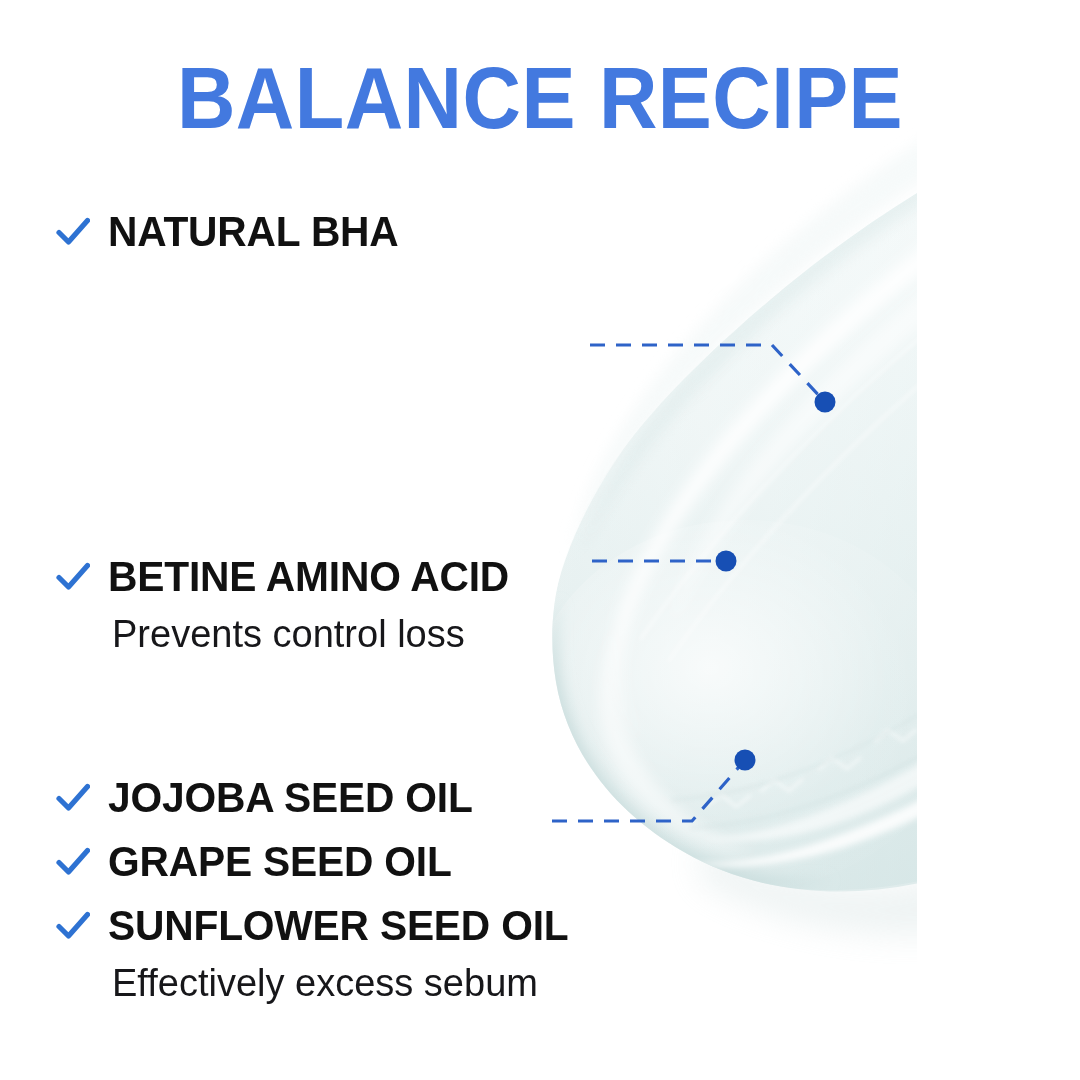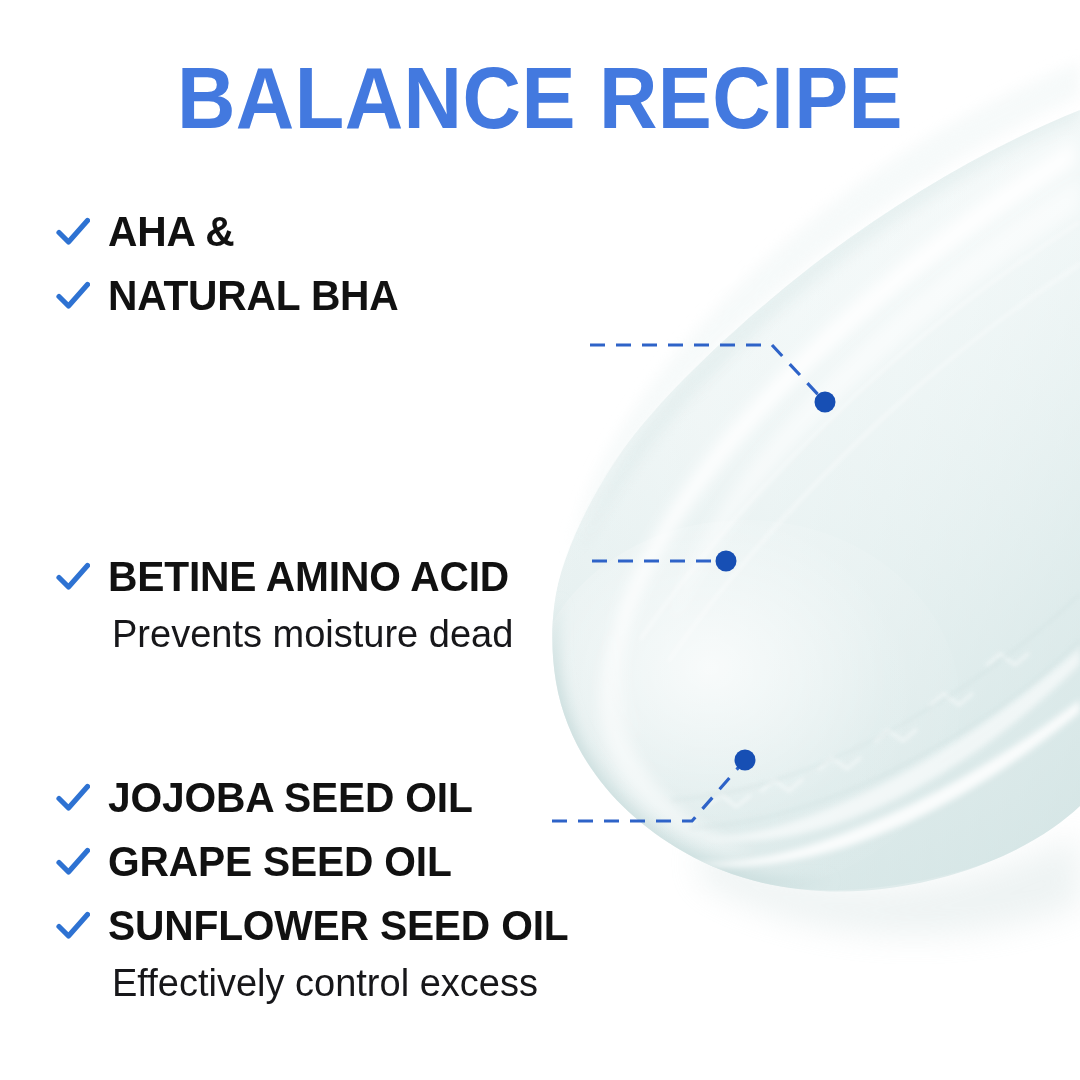--- a/index.html
+++ b/index.html
@@ -3,21 +3,21 @@
 <meta charset="utf-8">
 <title>Balance Recipe Infographic</title>
 <style>
   html, body {
     margin: 0;
     padding: 0;
     background: #ffffff;
   }
   #stage {
     position: relative;
-    width: 1080px;
+    width: 917px;
     height: 1080px;
     background: #ffffff;
     overflow: hidden;
     font-family: "Liberation Sans", "DejaVu Sans", sans-serif;
     -webkit-font-smoothing: antialiased;
   }
 
   
   #title {
     position: absolute;
@@ -267,28 +267,20 @@
     </g>
 
     <g>
       <path d="M 552 821 L 692 821 L 745 760" fill="none" stroke="#2E63C8" stroke-width="3.2" stroke-dasharray="15 11" stroke-linecap="butt"></path>
       <circle cx="745" cy="760" r="10.5" fill="#174FB4"></circle>
     </g>
   </svg>
 
   <div class="group" id="group-1">
 
-    <div class="heading-row">
-      <span class="checkcell">
-        <svg width="34" height="34" viewBox="0 0 34 34" aria-hidden="true">
-          <path d="M3 17.5 L12.5 27 L31.5 5.5" fill="none" stroke="#2E72D2" stroke-width="5.2" stroke-linecap="round" stroke-linejoin="round"></path>
-        </svg>
-      </span>
-      <span class="heading">AHA &amp;</span>
-    </div>
 
     <div class="heading-row">
       <span class="checkcell">
         <svg width="34" height="34" viewBox="0 0 34 34" aria-hidden="true">
           <path d="M3 17.5 L12.5 27 L31.5 5.5" fill="none" stroke="#2E72D2" stroke-width="5.2" stroke-linecap="round" stroke-linejoin="round"></path>
         </svg>
       </span>
       <span class="heading">NATURAL BHA</span>
     </div>
 
@@ -298,21 +290,21 @@
 
     <div class="heading-row">
       <span class="checkcell">
         <svg width="34" height="34" viewBox="0 0 34 34" aria-hidden="true">
           <path d="M3 17.5 L12.5 27 L31.5 5.5" fill="none" stroke="#2E72D2" stroke-width="5.2" stroke-linecap="round" stroke-linejoin="round"></path>
         </svg>
       </span>
       <span class="heading">BETINE AMINO ACID</span>
     </div>
 
-    <div class="desc">Prevents moisture dead</div>
+    <div class="desc">Prevents control loss</div>
   </div>
 
   <div class="group" id="group-3">
 
     <div class="heading-row">
       <span class="checkcell">
         <svg width="34" height="34" viewBox="0 0 34 34" aria-hidden="true">
           <path d="M3 17.5 L12.5 27 L31.5 5.5" fill="none" stroke="#2E72D2" stroke-width="5.2" stroke-linecap="round" stroke-linejoin="round"></path>
         </svg>
       </span>
@@ -330,16 +322,16 @@
 
     <div class="heading-row">
       <span class="checkcell">
         <svg width="34" height="34" viewBox="0 0 34 34" aria-hidden="true">
           <path d="M3 17.5 L12.5 27 L31.5 5.5" fill="none" stroke="#2E72D2" stroke-width="5.2" stroke-linecap="round" stroke-linejoin="round"></path>
         </svg>
       </span>
       <span class="heading">SUNFLOWER SEED OIL</span>
     </div>
 
-    <div class="desc">Effectively control excess</div>
+    <div class="desc">Effectively excess sebum</div>
   </div>
 
 </div>
 
 </body></html>

